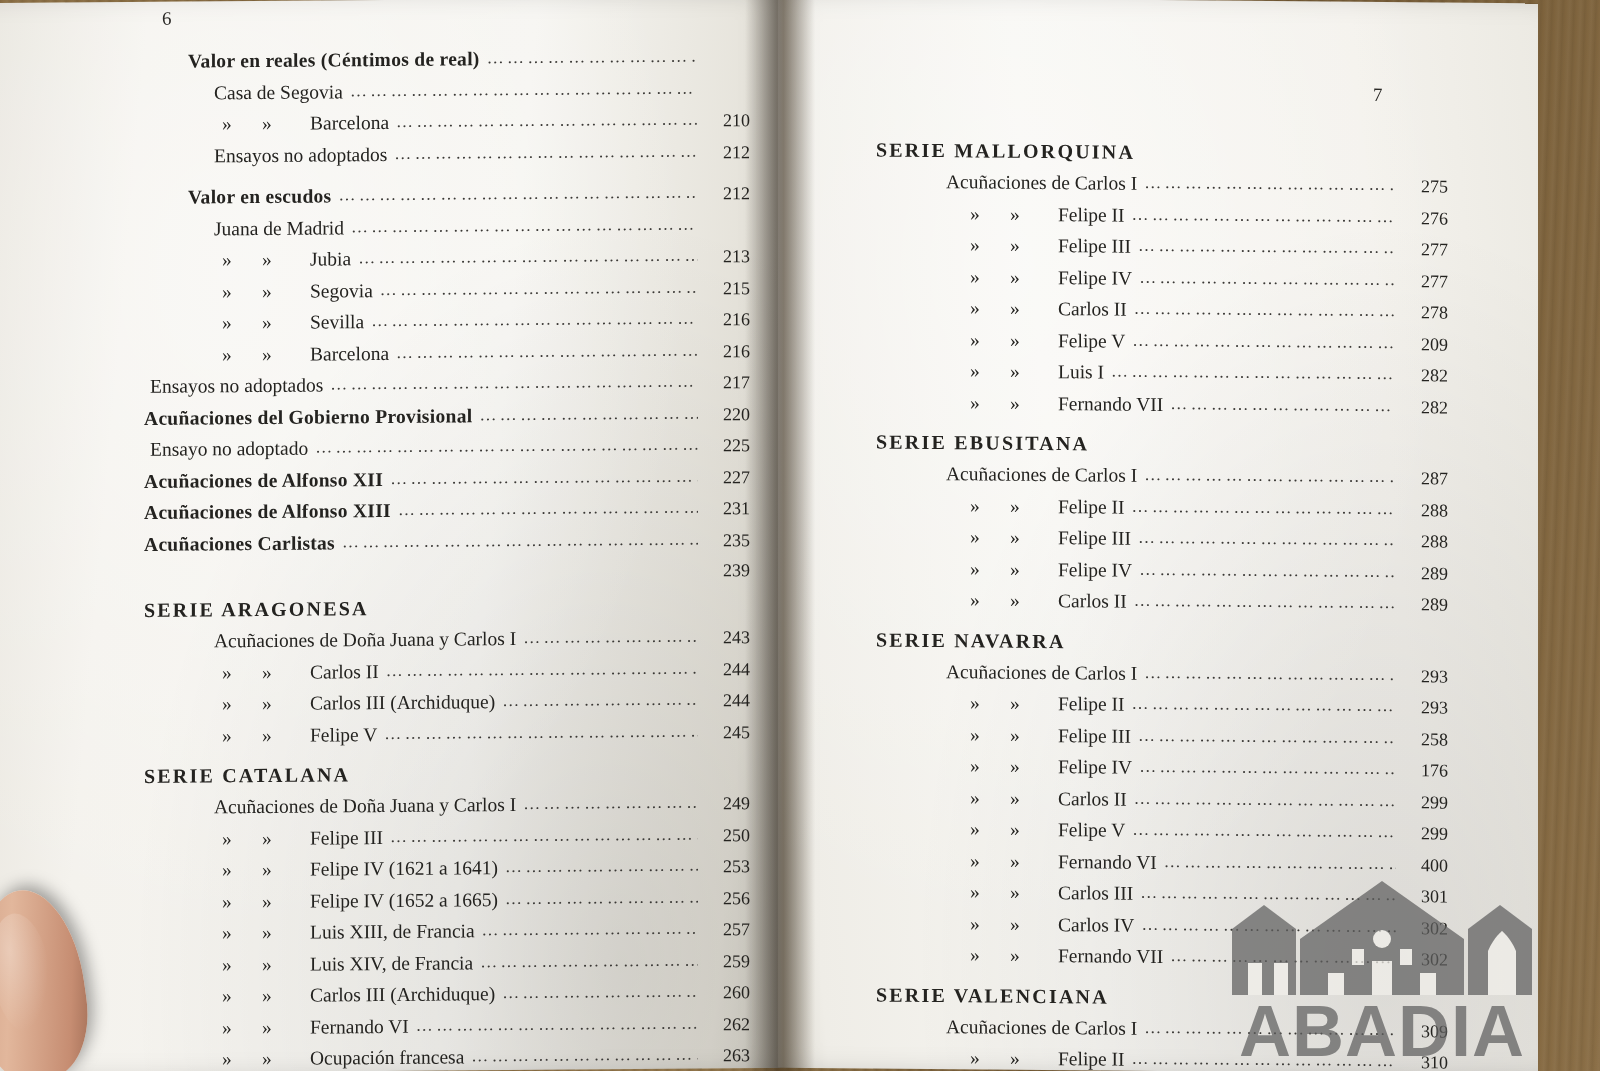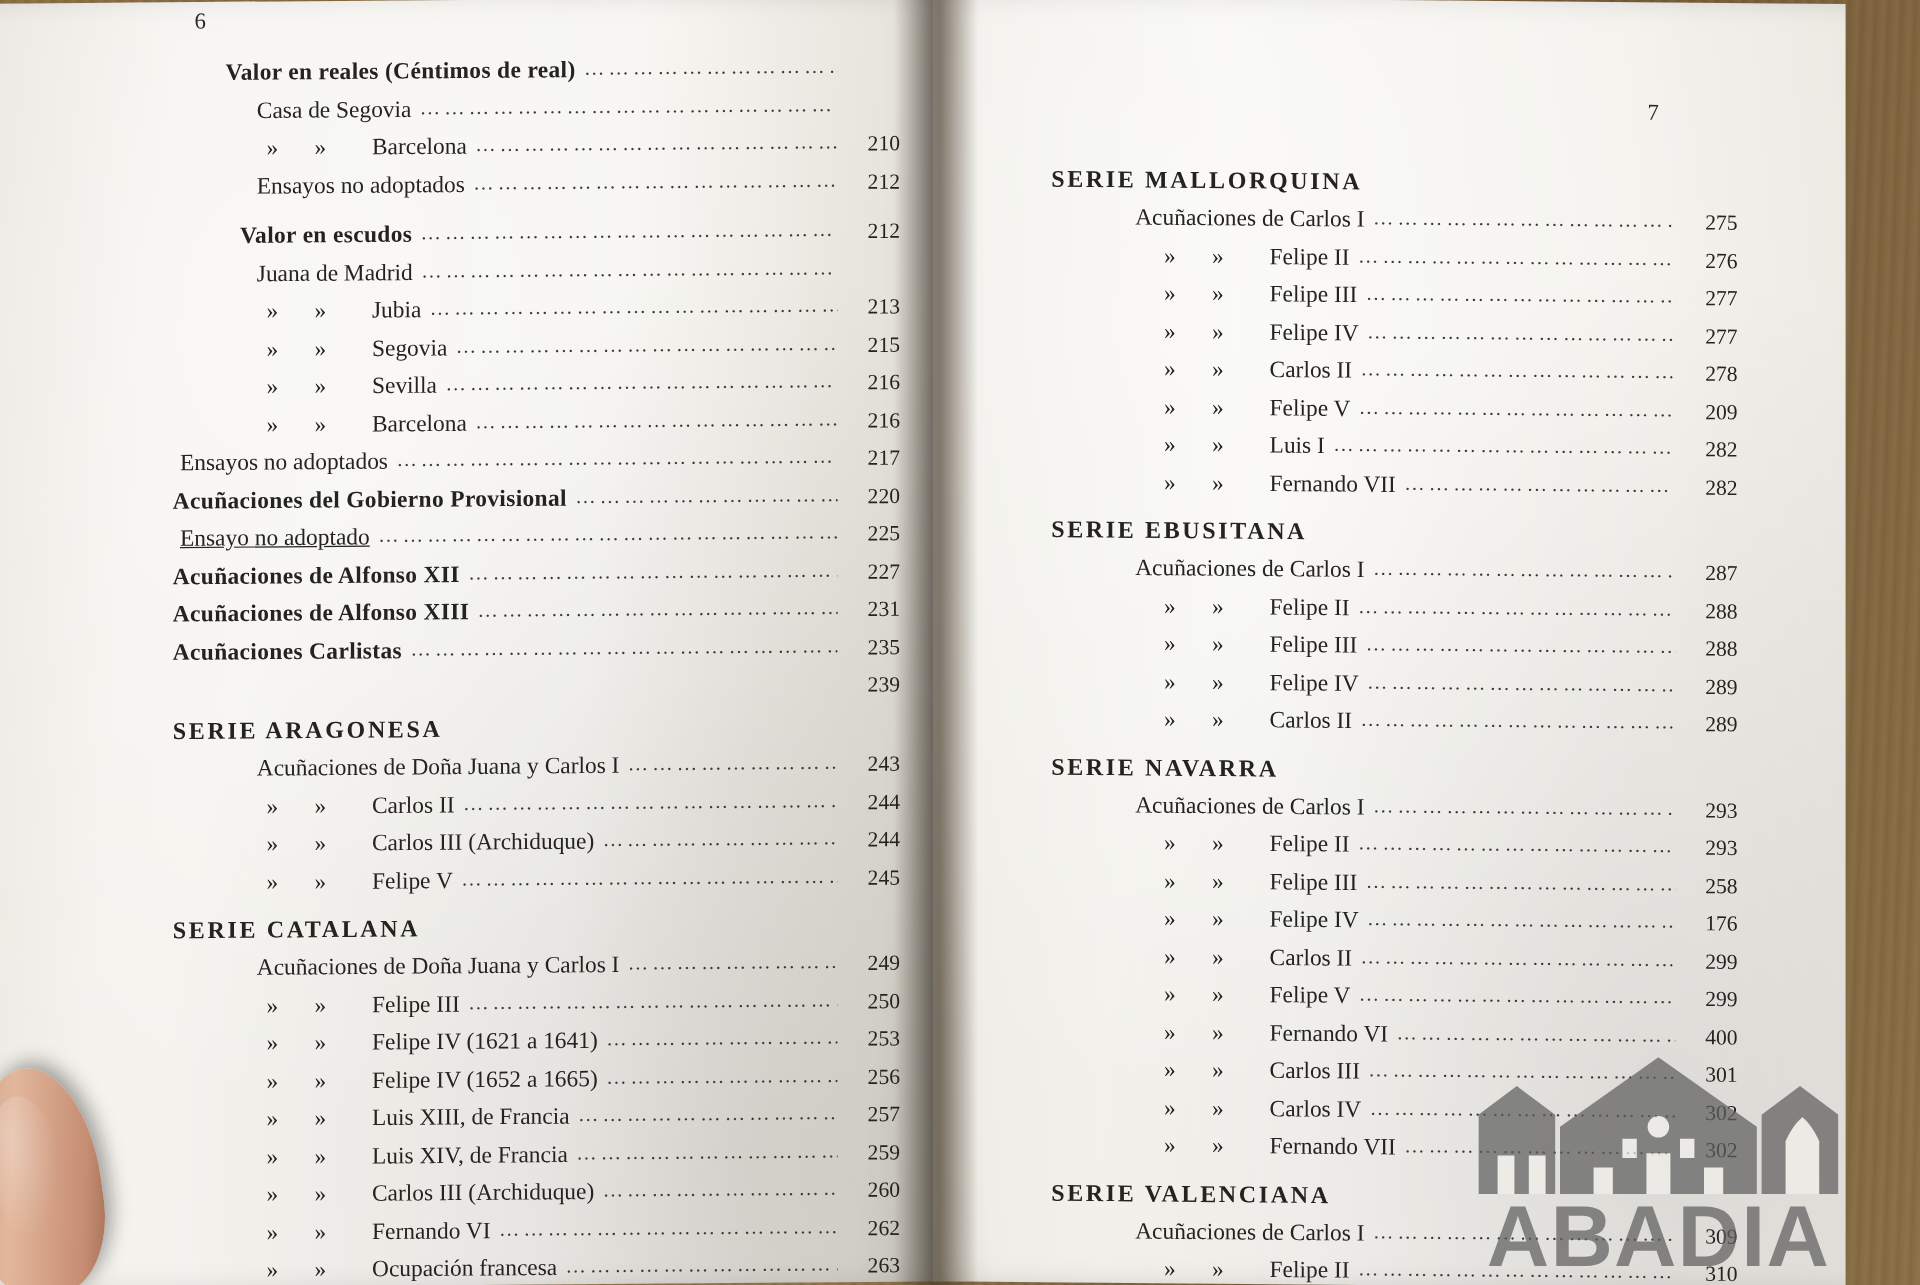--- a/index.html
+++ b/index.html
@@ -249,21 +249,21 @@
             <span class="label txt">Barcelona</span>
             <span class="dots">…………………………………………………………………………………………………………</span>
             <span class="pg">210</span>
           </div>
           <div class="row" style="margin-bottom: 12px;">
             <span class="label" style="margin-left: 64px;">Ensayos no adoptados</span>
             <span class="dots">…………………………………………………………………………………………………………</span>
             <span class="pg">212</span>
           </div>
           <div class="row" style="margin-top: 22px; margin-bottom: 12px;">
-            <span class="label head" style="margin-left: 50px;">Valor en escudos</span>
+            <span class="label head" style="margin-left: 38px;">Valor en escudos</span>
             <span class="dots">…………………………………………………………………………………………………………</span>
             <span class="pg">212</span>
           </div>
           <div class="row" style="margin-bottom: 12px;">
             <span class="label" style="margin-left: 64px;">Juana de Madrid</span>
             <span class="dots">…………………………………………………………………………………………………………</span>
             <span class="pg"></span>
           </div>
           <div class="row dq" style="margin-bottom: 12px;">
             <span class="d1">»</span>
@@ -297,21 +297,21 @@
             <span class="label" style="margin-left: 0px;">Ensayos no adoptados</span>
             <span class="dots">…………………………………………………………………………………………………………</span>
             <span class="pg">217</span>
           </div>
           <div class="row" style="margin-top: 12px; margin-bottom: 12px;">
             <span class="label head" style="margin-left: -6px;">Acuñaciones del Gobierno Provisional</span>
             <span class="dots">…………………………………………………………………………………………………………</span>
             <span class="pg">220</span>
           </div>
           <div class="row" style="margin-bottom: 12px;">
-            <span class="label" style="margin-left: 0px; text-decoration: underline;">Ensayo no adoptado</span>
+            <span class="label" style="margin-left: 0px;">Ensayo no adoptado</span>
             <span class="dots">…………………………………………………………………………………………………………</span>
             <span class="pg">225</span>
           </div>
           <div class="row" style="margin-top: 12px; margin-bottom: 12px;">
             <span class="label head" style="margin-left: -6px;">Acuñaciones de Alfonso XII</span>
             <span class="dots">…………………………………………………………………………………………………………</span>
             <span class="pg">227</span>
           </div>
           <div class="row" style="margin-top: 12px; margin-bottom: 12px;">
             <span class="label head" style="margin-left: -6px;">Acuñaciones de Alfonso XIII</span>

